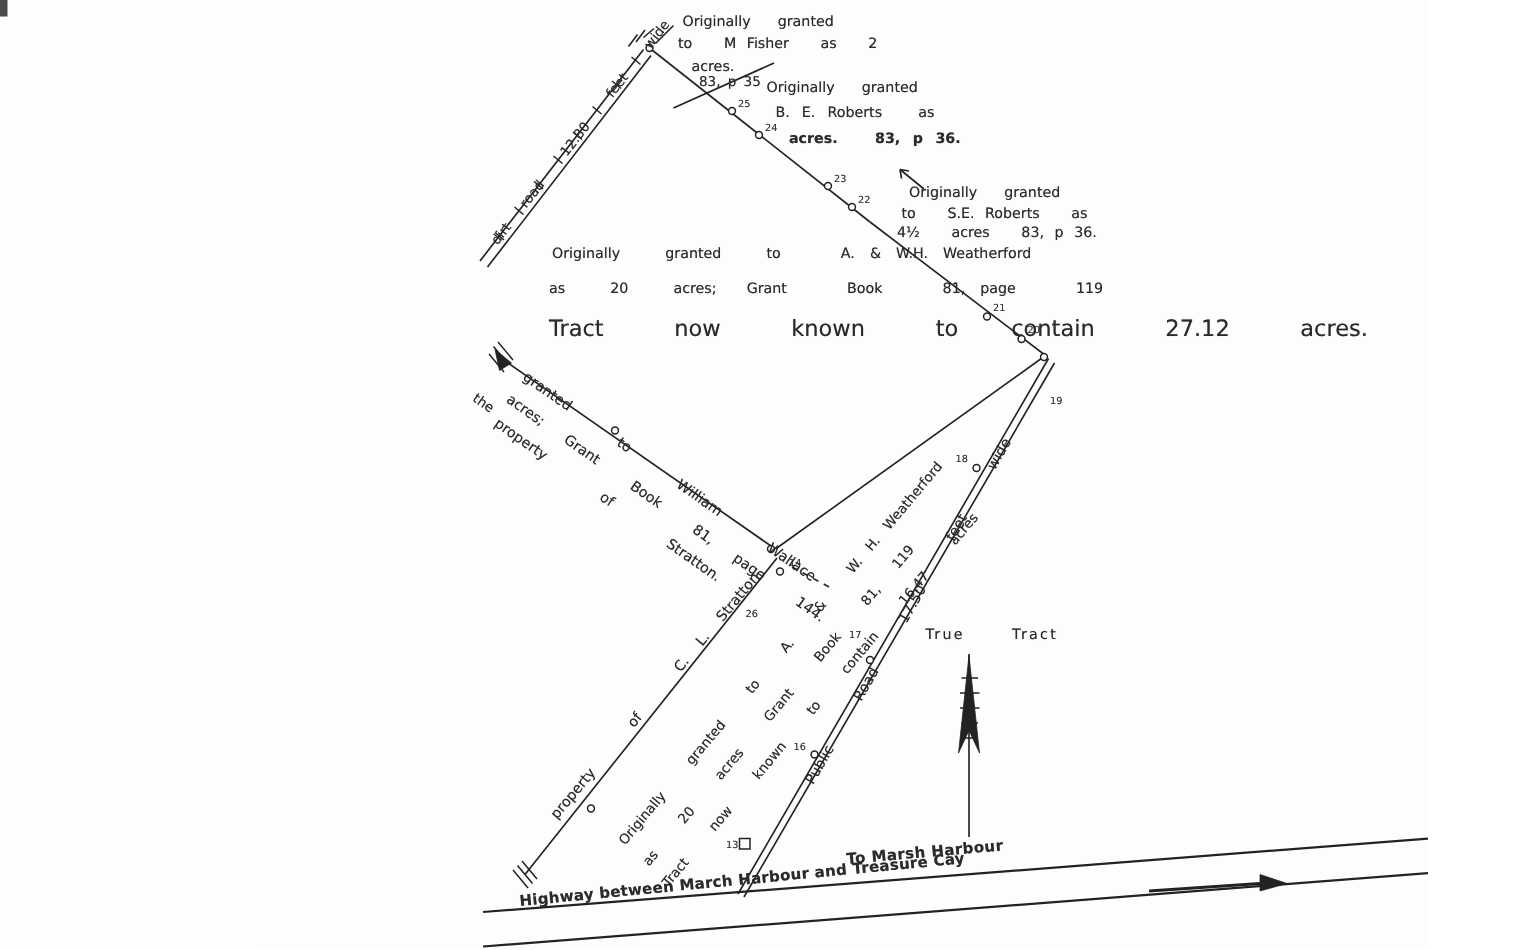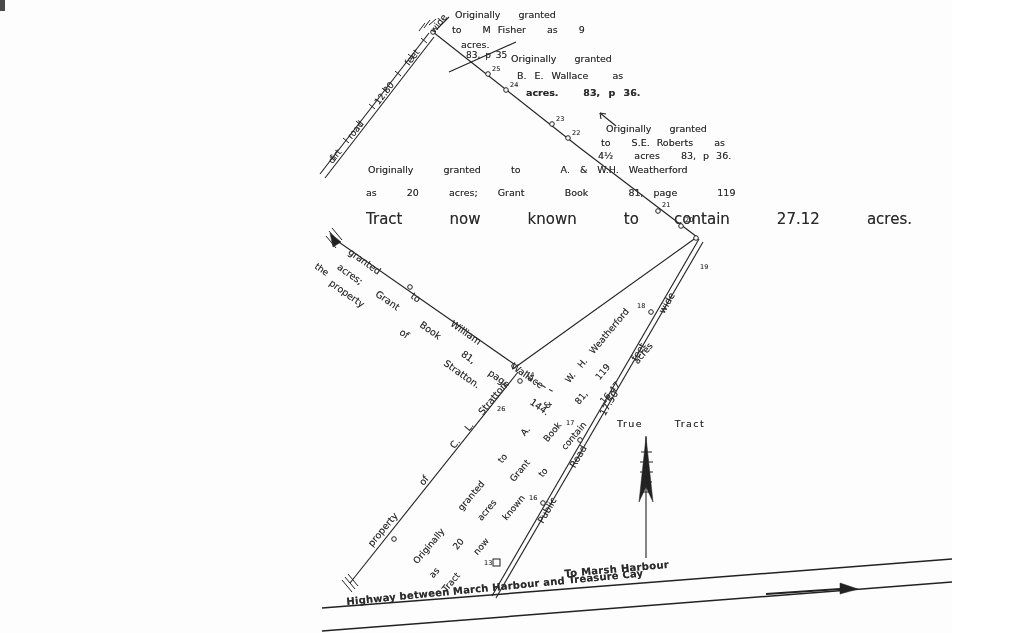--- a/index.html
+++ b/index.html
@@ -78,25 +78,25 @@
       <circle cx="580" cy="440" r="2.3" fill="#fdfdfd" stroke="#222222" stroke-width="1"></circle>
       <circle cx="543" cy="503" r="2.3" fill="#fdfdfd" stroke="#222222" stroke-width="1"></circle>
       <circle cx="514" cy="366" r="2.3" fill="#fdfdfd" stroke="#222222" stroke-width="1"></circle>
       <circle cx="520" cy="381" r="2.3" fill="#fdfdfd" stroke="#222222" stroke-width="1"></circle>
       <circle cx="433" cy="32" r="2.3" fill="#fdfdfd" stroke="#222222" stroke-width="1"></circle>
       <circle cx="410" cy="287" r="2.3" fill="#fdfdfd" stroke="#222222" stroke-width="1"></circle>
       <circle cx="394" cy="539" r="2.3" fill="#fdfdfd" stroke="#222222" stroke-width="1"></circle>
     </svg>
   <div id="labels">
       <div class="lbl" style="left: 455px; top: 10px; font-size: 9.5px; word-spacing: 6px;">Originally  granted</div>
-      <div class="lbl" style="left: 452px; top: 25px; font-size: 9.5px; word-spacing: 4px;">to   M Fisher   as   9</div>
+      <div class="lbl" style="left: 452px; top: 25px; font-size: 9.5px; word-spacing: 4px;">to   M Fisher   as   2</div>
       <div class="lbl" style="left: 461px; top: 40px; font-size: 9.5px; word-spacing: 4px;">acres.</div>
       <div class="lbl" style="left: 466px; top: 51px; font-size: 9px; word-spacing: 2px;">83, p 35</div>
       <div class="lbl" style="left: 511px; top: 54px; font-size: 9.5px; word-spacing: 6px;">Originally  granted</div>
-      <div class="lbl" style="left: 517px; top: 71px; font-size: 9.5px; word-spacing: 5px;">B. E. Wallace   as</div>
+      <div class="lbl" style="left: 517px; top: 71px; font-size: 9.5px; word-spacing: 5px;">B. E. Roberts   as</div>
       <div class="lbl" style="left: 526px; top: 88px; font-size: 9.5px; word-spacing: 5px; font-weight: bold;">acres.   83, p 36.</div>
       <div class="lbl" style="left: 606px; top: 124px; font-size: 9.5px; word-spacing: 6px;">Originally  granted</div>
       <div class="lbl" style="left: 601px; top: 138px; font-size: 9.5px; word-spacing: 4px;">to   S.E. Roberts   as</div>
       <div class="lbl" style="left: 598px; top: 151px; font-size: 9.5px; word-spacing: 4px;">4½   acres   83, p 36.</div>
       <div class="lbl" style="left: 368px; top: 165px; font-size: 9.5px; word-spacing: 7px;">Originally   granted   to    A. &amp; W.H. Weatherford</div>
       <div class="lbl" style="left: 366px; top: 188px; font-size: 9.5px; word-spacing: 7px;">as   20   acres;  Grant    Book    81, page    119</div>
       <div class="lbl" style="left: 366px; top: 212px; font-size: 15px; word-spacing: 7px;">Tract    now    known    to   contain    27.12    acres.</div>
       <div class="lbl" style="left: 352px; top: 247px; font-size: 9.5px; transform: rotate(35deg); word-spacing: 10px;">granted   to   William   Wallace</div>
       <div class="lbl" style="left: 341px; top: 262px; font-size: 9.5px; transform: rotate(35deg); word-spacing: 6px;">acres;  Grant   Book   81,  page   144.</div>
       <div class="lbl" style="left: 333px; top: 278px; font-size: 9.5px; transform: rotate(35deg); word-spacing: 12px;">property   of   Stratton.</div>

